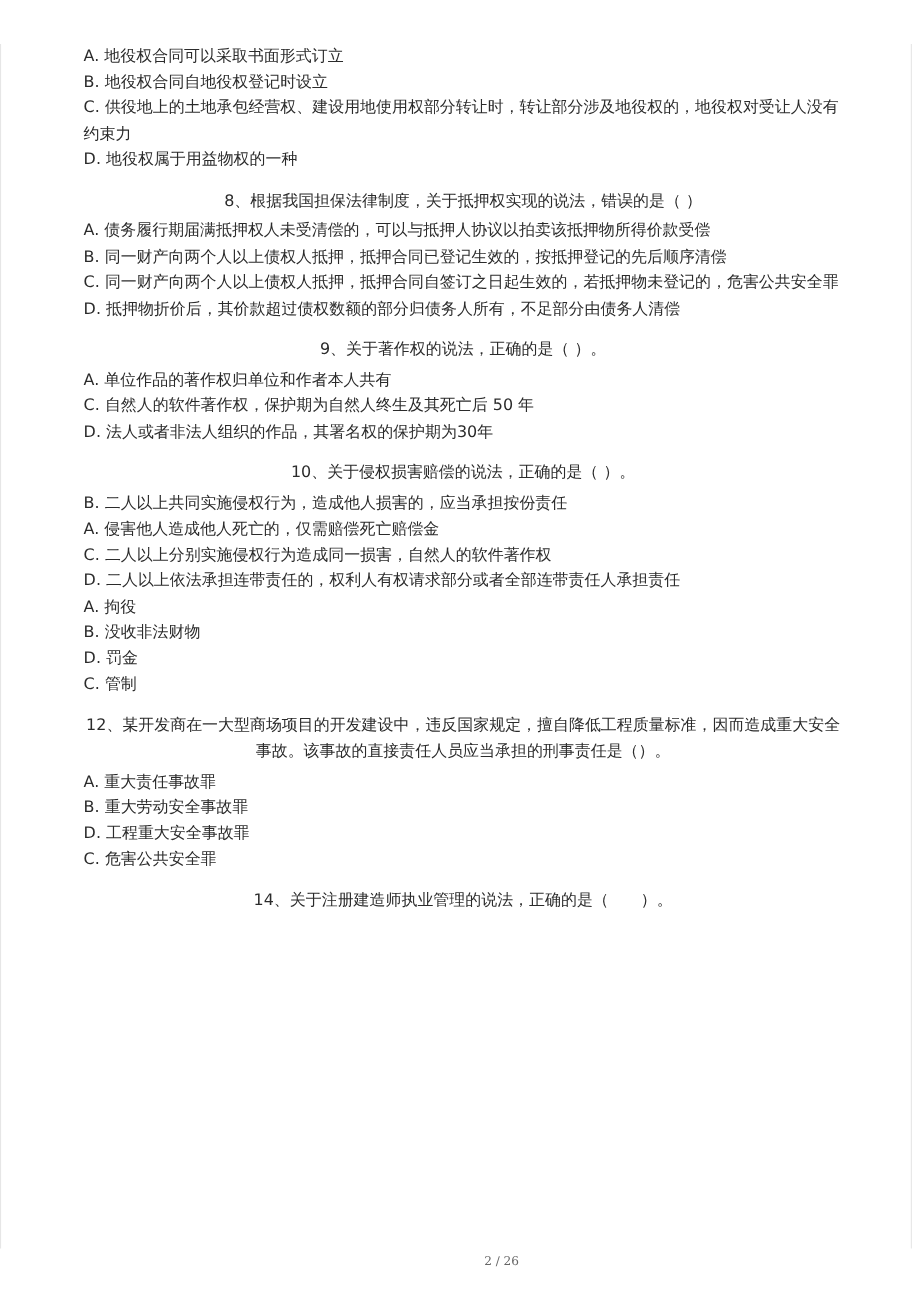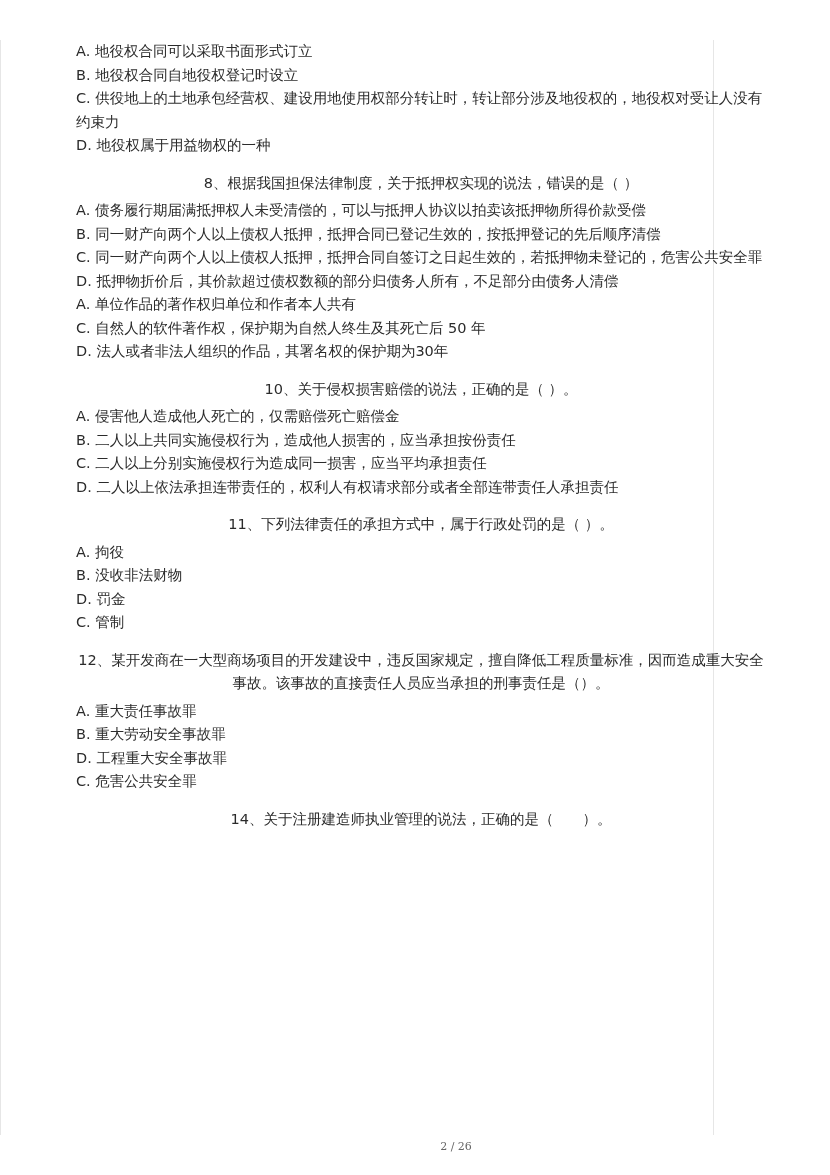--- a/index.html
+++ b/index.html
@@ -12,21 +12,21 @@
       height: 1175px;
       position: relative;
       overflow: hidden;
       font-family: "DejaVu Sans", "Liberation Sans", sans-serif;
       color: #2b2b2b;
     }
     .page {
       position: absolute;
       left: 0;
       top: 40px;
-      width: 714px;
+      width: 829px;
       height: 1095px;
       border-left: 1px solid #e6e6e6;
       border-right: 1px solid #e6e6e6;
       box-sizing: border-box;
     }
     .content {
       position: absolute;
       left: 75px;
       top: 0;
       width: 690px;
@@ -74,35 +74,35 @@
 
     <div class="question">
       <div class="q-stem line">8、根据我国担保法律制度，关于抵押权实现的说法，错误的是（ ）</div>
       <div class="line">A. 债务履行期届满抵押权人未受清偿的，可以与抵押人协议以拍卖该抵押物所得价款受偿</div>
       <div class="line">B. 同一财产向两个人以上债权人抵押，抵押合同已登记生效的，按抵押登记的先后顺序清偿</div>
       <div class="wrap">C. 同一财产向两个人以上债权人抵押，抵押合同自签订之日起生效的，若抵押物未登记的，危害公共安全罪</div>
       <div class="line">D. 抵押物折价后，其价款超过债权数额的部分归债务人所有，不足部分由债务人清偿</div>
     </div>
 
     <div class="question">
+      <div class="q-stem line">9、关于著作权的说法，正确的是（ ）。</div>
       <div class="line">A. 单位作品的著作权归单位和作者本人共有</div>
       <div class="line">C. 自然人的软件著作权，保护期为自然人终生及其死亡后 50 年</div>
       <div class="line">D. 法人或者非法人组织的作品，其署名权的保护期为30年</div>
     </div>
 
     <div class="question">
       <div class="q-stem line">10、关于侵权损害赔偿的说法，正确的是（ ）。</div>
+      <div class="line">B. 二人以上共同实施侵权行为，造成他人损害的，应当承担按份责任</div>
       <div class="line">A. 侵害他人造成他人死亡的，仅需赔偿死亡赔偿金</div>
-      <div class="line">B. 二人以上共同实施侵权行为，造成他人损害的，应当承担按份责任</div>
-      <div class="line">C. 二人以上分别实施侵权行为造成同一损害，应当平均承担责任</div>
+      <div class="line">C. 二人以上分别实施侵权行为造成同一损害，自然人的软件著作权</div>
       <div class="line">D. 二人以上依法承担连带责任的，权利人有权请求部分或者全部连带责任人承担责任</div>
     </div>
 
     <div class="question">
-      <div class="q-stem line">11、下列法律责任的承担方式中，属于行政处罚的是（ ）。</div>
       <div class="line">A. 拘役</div>
       <div class="line">B. 没收非法财物</div>
       <div class="line">D. 罚金</div>
       <div class="line">C. 管制</div>
     </div>
 
     <div class="question">
       <div class="q-stem wrap">12、某开发商在一大型商场项目的开发建设中，违反国家规定，擅自降低工程质量标准，因而造成重大安全事故。该事故的直接责任人员应当承担的刑事责任是（）。</div>
       <div class="line">A. 重大责任事故罪</div>
       <div class="line">B. 重大劳动安全事故罪</div>

